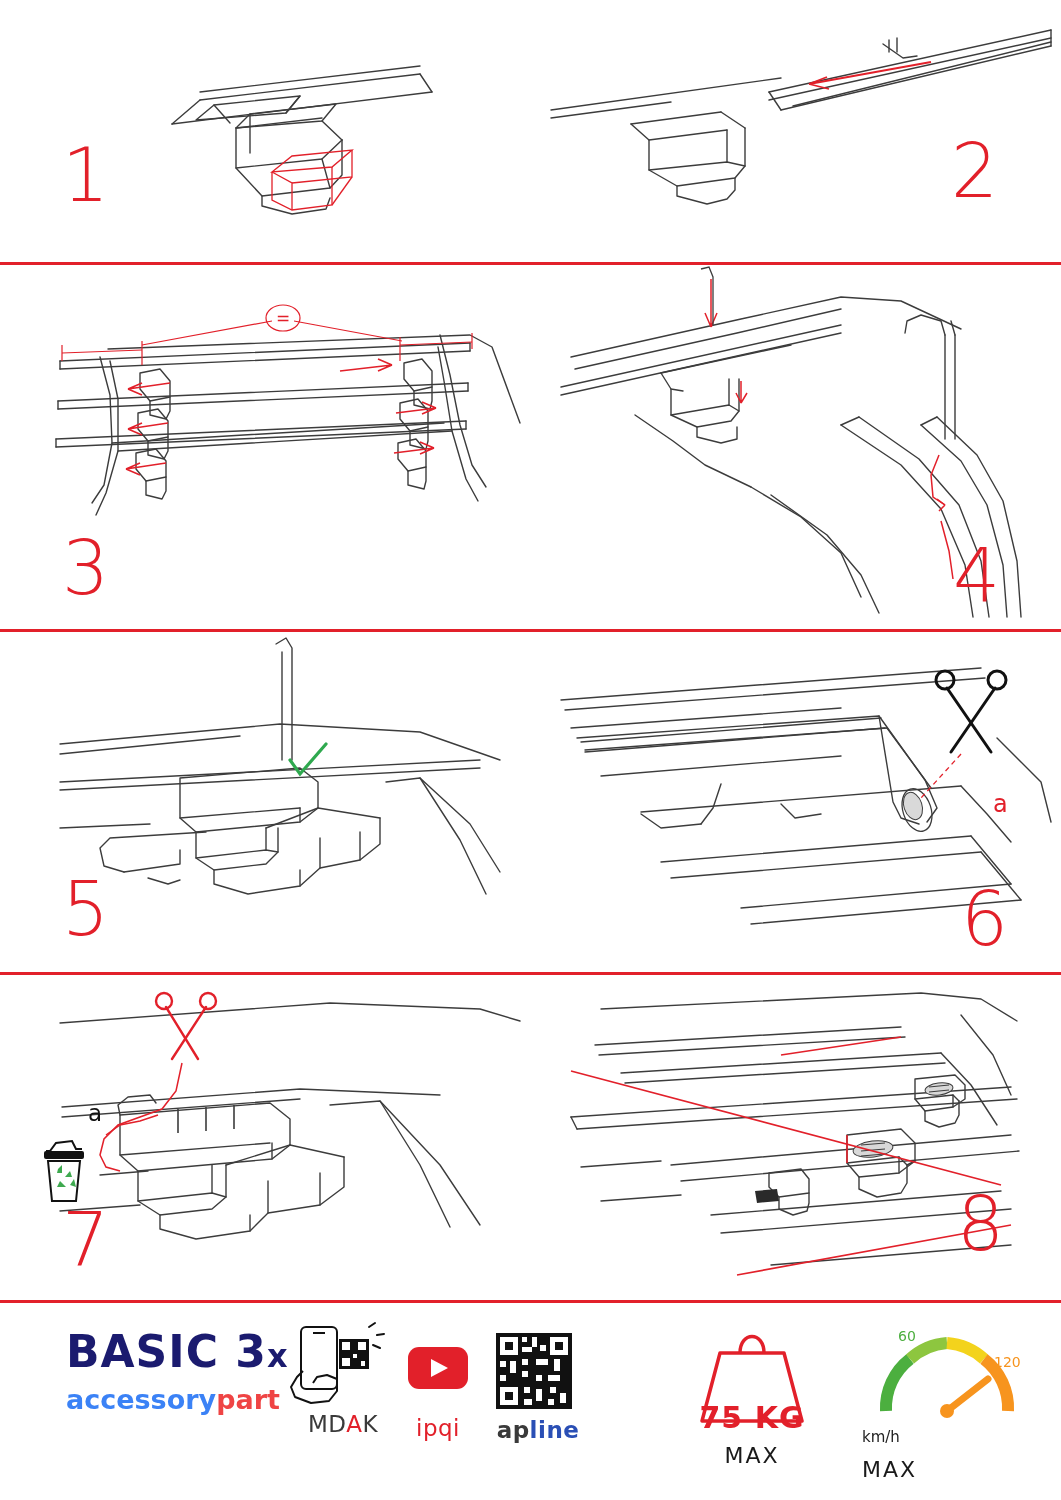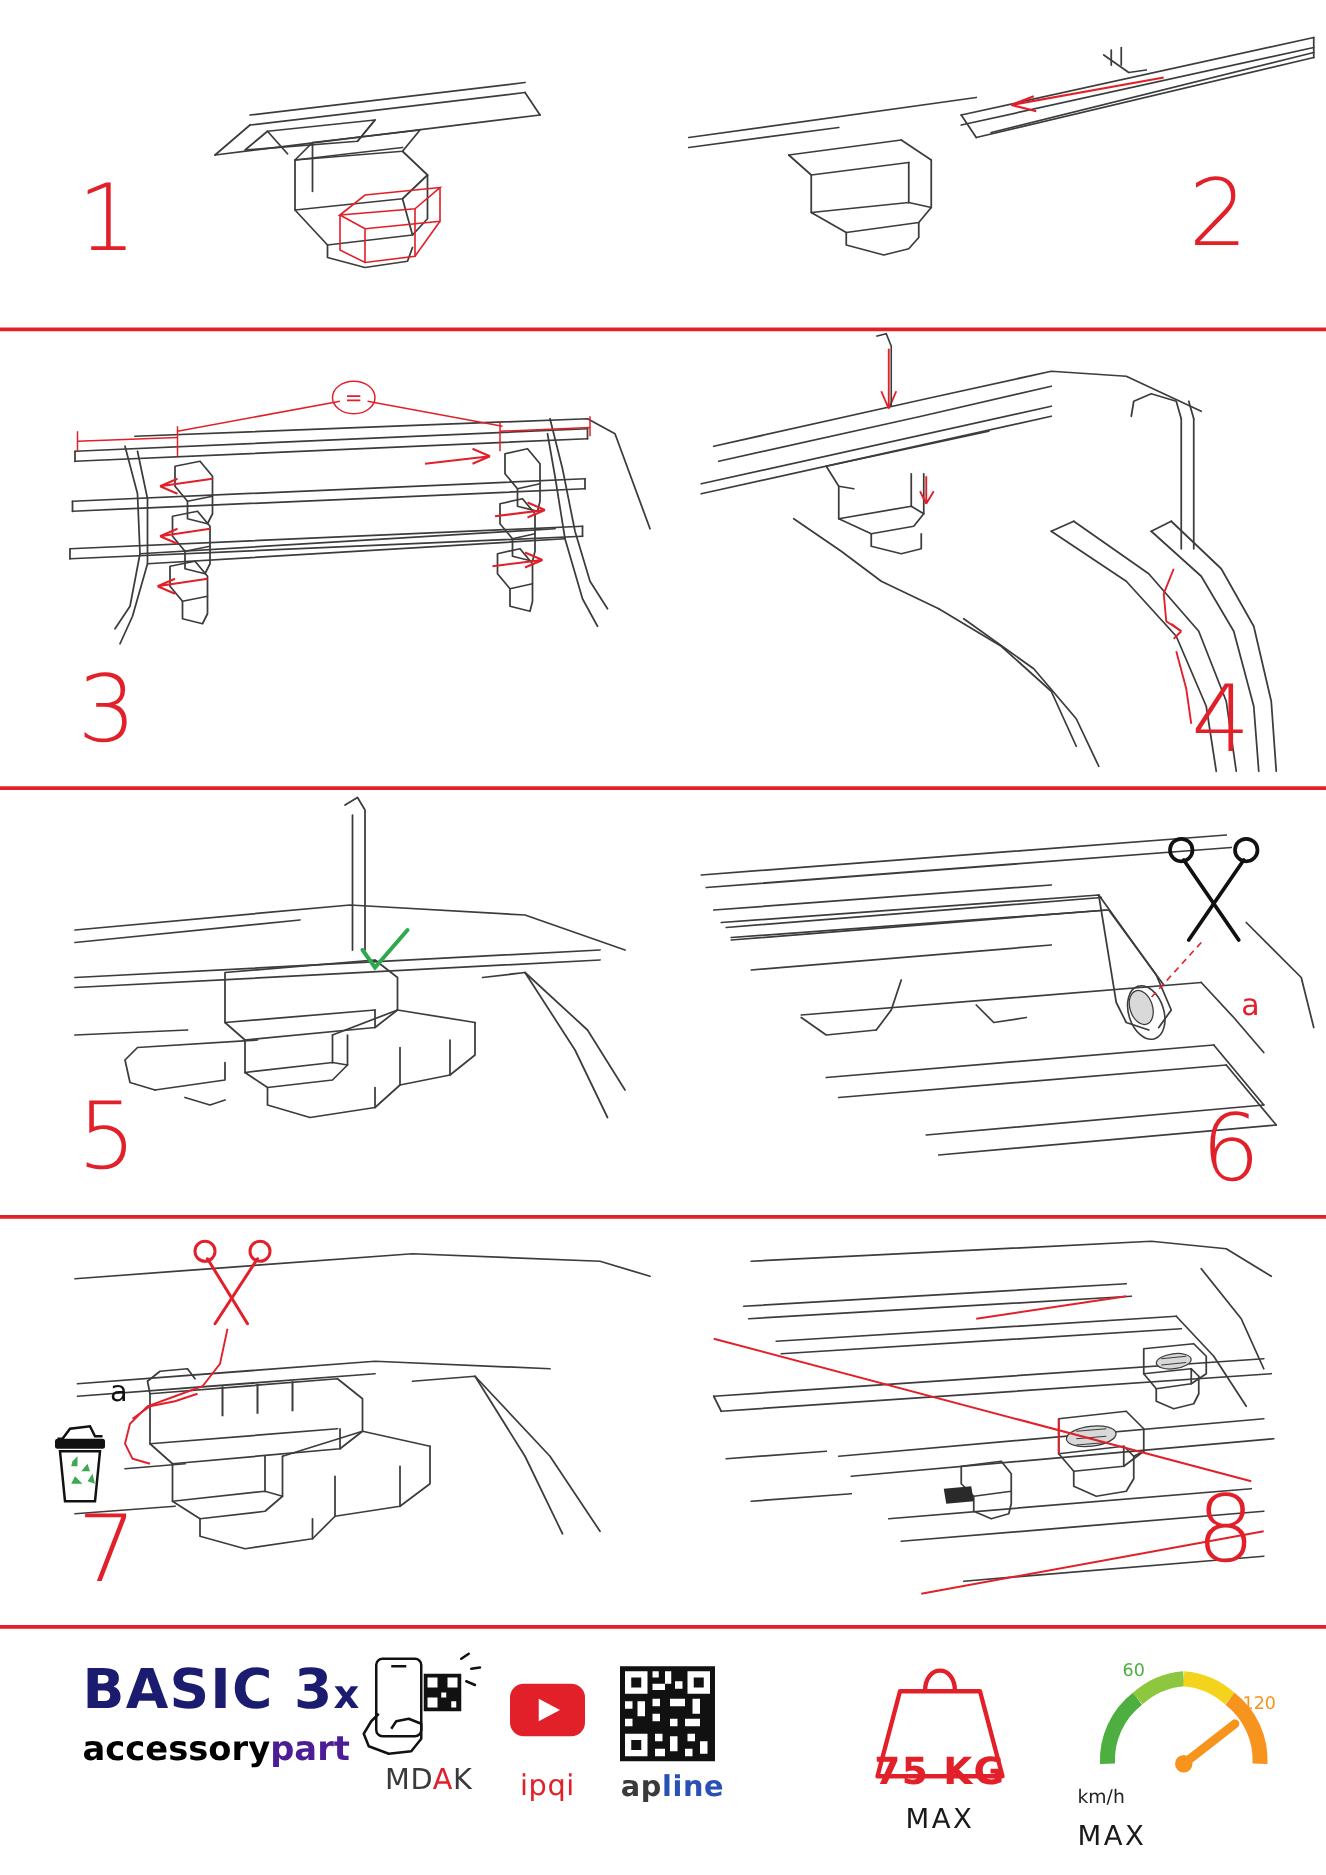--- a/index.html
+++ b/index.html
@@ -76,22 +76,22 @@
     font-size: 32px;
   }
   .brand-accessory {
     margin-top: 12px;
     font-family: "DejaVu Sans", sans-serif;
     font-weight: bold;
     font-size: 27px;
     letter-spacing: 0px;
     line-height: 1;
   }
-  .brand-accessory .a1 { color: #000000; }
-  .brand-accessory .a2 { color: #4c1d95; }
+  .brand-accessory .a1 { color: #3b82f6; }
+  .brand-accessory .a2 { color: #ef4444; }
 
   .logo-col {
     position: absolute;
     text-align: center;
   }
   .logo-caption {
     font-family: "DejaVu Sans", sans-serif;
     font-size: 23px;
     letter-spacing: 0.5px;
     color: #3a3a3a;

